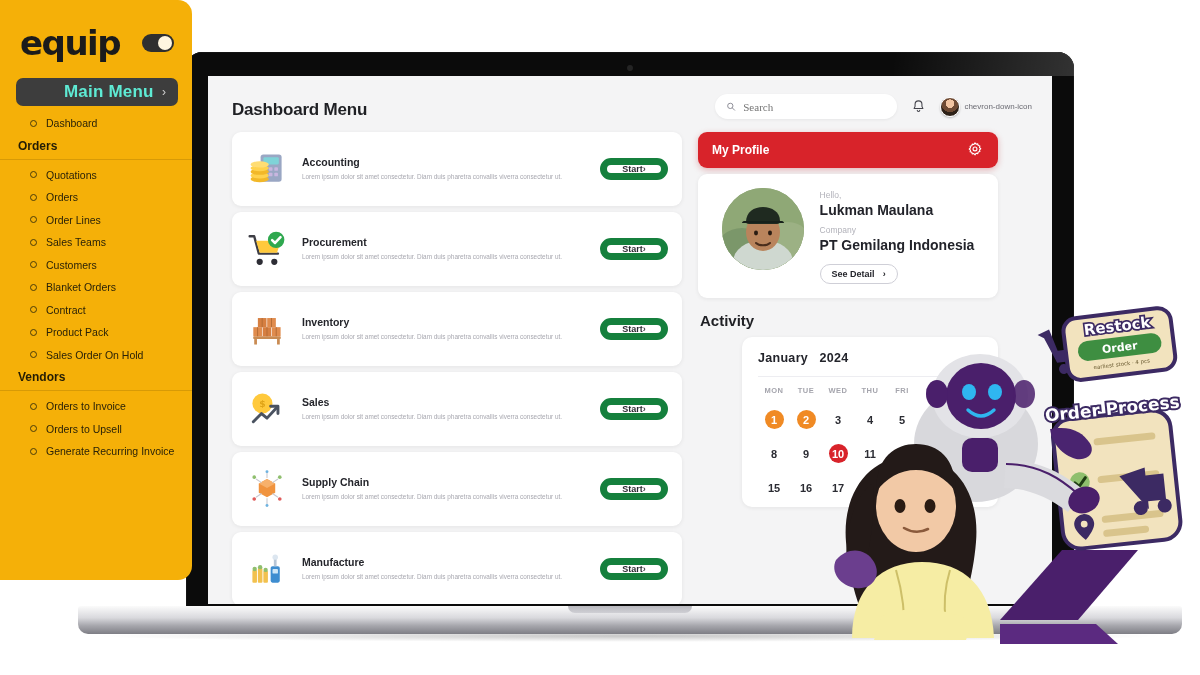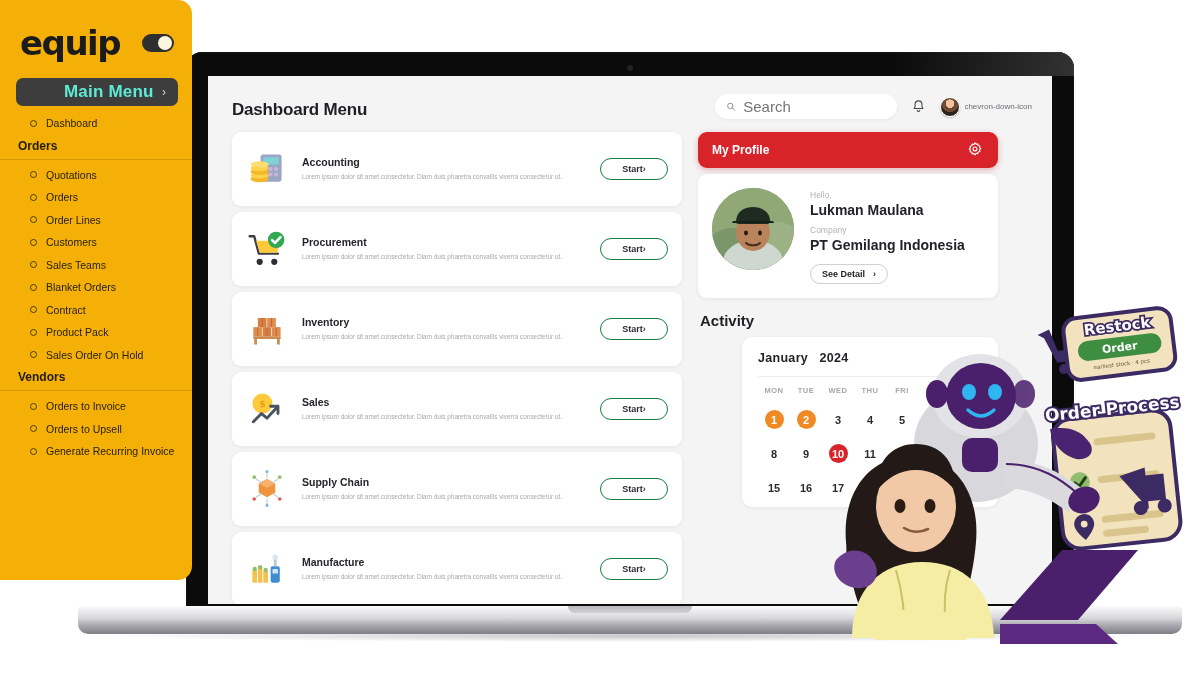--- a/index.html
+++ b/index.html
@@ -106,22 +106,22 @@
   .app { position:relative; width:844px; height:528px; background:#F4F4F5; padding: 18px 20px 0 24px; }
   .app-header { display:flex; align-items:flex-start; justify-content:space-between; }
   .page-title { font-size: 17px; font-weight: 700; color:#1f2024; letter-spacing:-.2px; padding-top:6px;}
   .hdr-right { display:flex; align-items:center; gap: 14px; }
   .search {
     width: 182px; height: 25px; background:#fff; border-radius:13px;
     display:flex; align-items:center; gap:7px; padding: 0 11px;
     box-shadow: 0 1px 3px rgba(0,0,0,.06);
   }
   .search input {
-    border:0; outline:0; font-size:15px; color:#9b9ba3; background:transparent;
-    width:100%; font-family:Liberation Sans, sans-serif;
+    border:0; outline:0; font-size:11px; color:#9b9ba3; background:transparent;
+    width:100%; font-family:Liberation Serif, serif;
   }
   .bell { width:15px;height:15px; color:#3a3a40; }
   .avatar-wrap{ display:flex; align-items:center; gap:4px; }
   .avatar {
     width:20px;height:20px;border-radius:50%;
     background: radial-gradient(circle at 50% 32%, #f0c3a0 0 28%, #6e4a33 29% 55%, #2e2218 56% 100%);
     border:1.5px solid #fff; box-shadow:0 1px 2px rgba(0,0,0,.25);
   }
   .caret { font-size:8px; color:#6b6b73; }
 
@@ -134,39 +134,40 @@
     background:#fff; border-radius:9px; height:74px; margin-bottom:6px;
     display:flex; align-items:center; padding: 0 14px 0 12px;
     box-shadow: 0 1px 4px rgba(24,24,30,.07);
   }
   .mcard .ic { width:46px; height:46px; flex:0 0 auto; display:flex; align-items:center; justify-content:center; }
   .mcard .txt { flex:1 1 auto; padding-left: 12px; min-width:0; }
   .mcard .t { font-size:10.5px; font-weight:700; color:#24252b; margin-bottom:4px; }
   .mcard .d { font-size:6.4px; color:#a8a8b0; line-height:1.55; }
   .start {
     flex:0 0 auto; width:68px; height:22px; border-radius:12px;
-    border:1px solid #15803d; background:#fff;
+    border:7px solid #15803d; background:#fff;
     display:flex; align-items:center; justify-content:center; gap:0;
     font-size:9px; font-weight:700; color:#2b2b33;
   }
   .start .ch { font-size:9px; color:#3a3a42; }
 
   
   .profile-bar {
     background:#D8232A; border-radius:9px; height:36px;
     display:flex; align-items:center; justify-content:space-between;
     padding: 0 14px; color:#fff;
     box-shadow:0 2px 6px rgba(190,30,36,.3);
   }
   .profile-bar .pt { font-size:12px; font-weight:700; }
   .gear { width:18px;height:18px; }
   .profile-body {
     background:#fff; border-radius:9px; margin-top:6px; padding: 14px 14px;
     display:flex; gap:16px; align-items:flex-start;
     box-shadow:0 1px 4px rgba(24,24,30,.07);
+    justify-content:center;
   }
   .pphoto{
     width:82px;height:82px;border-radius:50%; flex:0 0 auto; overflow:hidden;
     background:#88a06f; position:relative;
   }
   .pinfo { padding-top:2px; }
   .pinfo .lbl { font-size:8.5px; color:#b2b2ba; margin-bottom:2px; }
   .pinfo .val { font-size:14px; font-weight:700; color:#22232a; margin-bottom:7px; }
   .see {
     margin-top:4px; display:inline-flex; align-items:center; gap:8px;
@@ -227,25 +228,25 @@
         <div class="sb-item">
           <span class="bullet"></span>
           <span>Orders</span>
         </div>
         <div class="sb-item">
           <span class="bullet"></span>
           <span>Order Lines</span>
         </div>
         <div class="sb-item">
           <span class="bullet"></span>
+          <span>Sales Teams</span>
+        </div>
+        <div class="sb-item">
+          <span class="bullet"></span>
           <span>Customers</span>
-        </div>
-        <div class="sb-item">
-          <span class="bullet"></span>
-          <span>Sales Teams</span>
         </div>
         <div class="sb-item">
           <span class="bullet"></span>
           <span>Blanket Orders</span>
         </div>
         <div class="sb-item">
           <span class="bullet"></span>
           <span>Contract</span>
         </div>
         <div class="sb-item">

